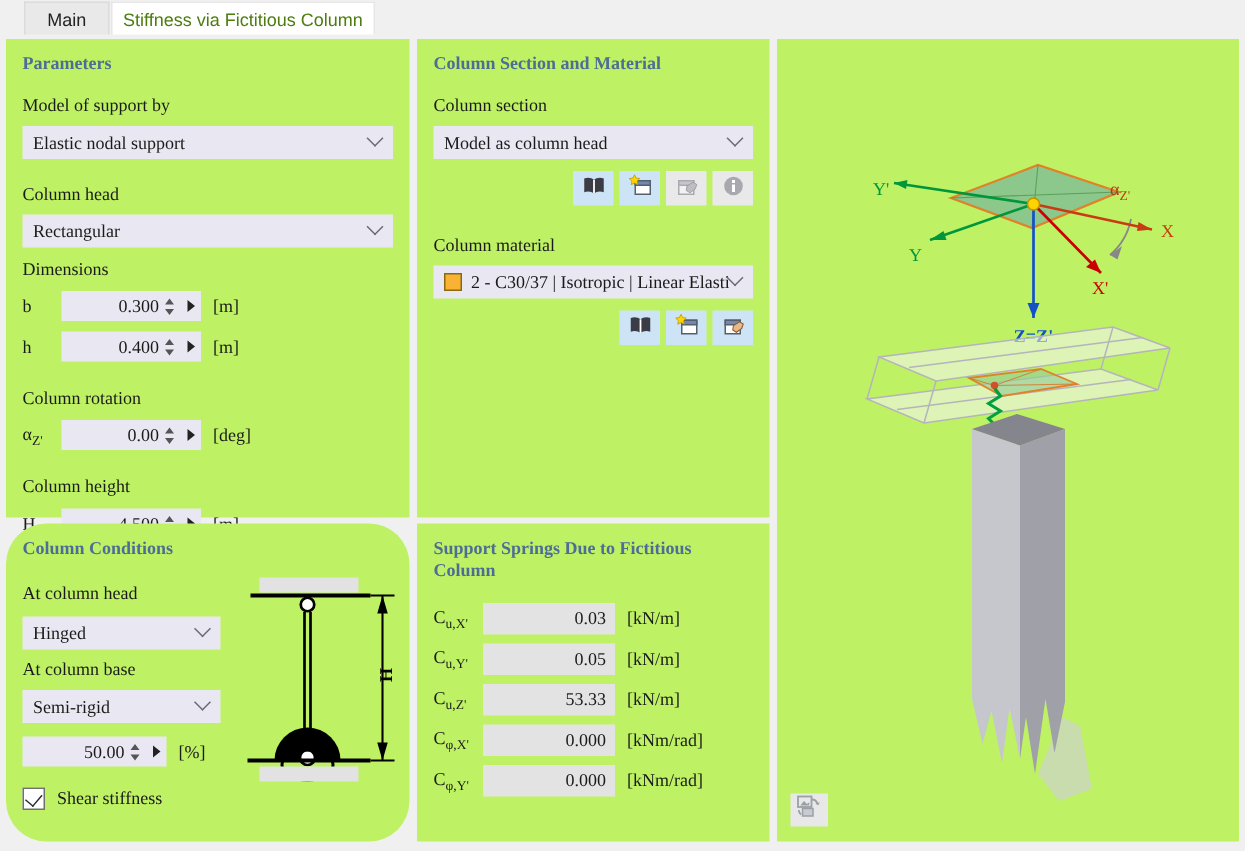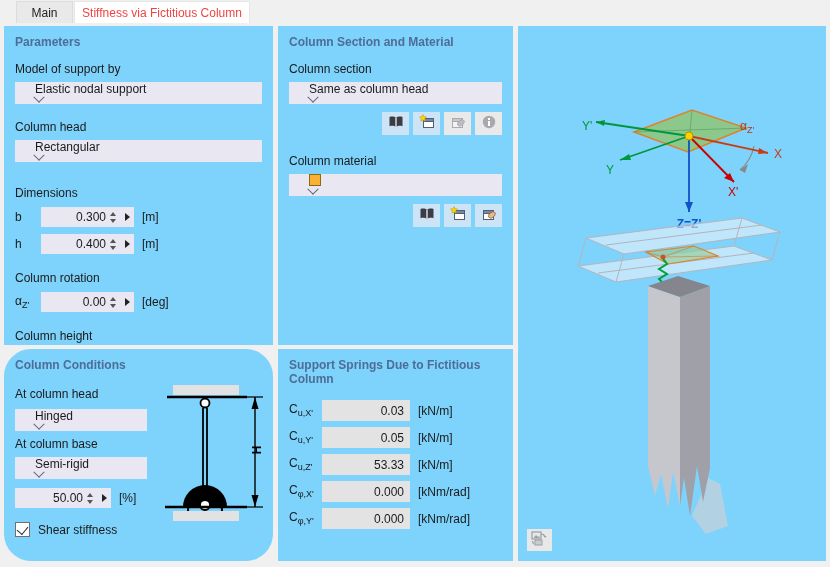--- a/index.html
+++ b/index.html
@@ -5,33 +5,33 @@
   * { margin:0; padding:0; box-sizing:border-box; }
   html,body { width:830px; height:567px; overflow:hidden; }
   body {
     font-family:"Liberation Sans","DejaVu Sans",sans-serif;
     font-size:12px; color:#1a1a1a; background:#f0f0f0; position:relative;
   }
   
   .tabbar { position:absolute; left:14px; top:0; width:830px; height:23px; background:#f0f0f0; }
   .tab { position:absolute; top:1px; height:22px; line-height:22px; text-align:center; cursor:default; }
   .tab.inactive { left:2px; width:57px; background:#e9e9e9; border:1px solid #dcdcdc; border-bottom:none; color:#222; }
-  .tab.active { left:60px; width:176px; background:#ffffff; color:#ef4444; border:1px solid #e6e6e6; border-bottom:none; }
-  
-  .panel { position:absolute; background:#7dd3fc; padding:9px 11px; }
+  .tab.active { left:60px; width:176px; background:#ffffff; color:#4d7c0f; border:1px solid #e6e6e6; border-bottom:none; }
+  
+  .panel { position:absolute; background:#bef264; padding:9px 11px;font-family:Liberation Serif, serif; }
   .p-params   { left:4px;   top:26px;  width:269px; height:319px; }
   .p-cond     { left:4px;   top:349px; width:269px; height:212px;border-radius:27px; }
   .p-section  { left:278px; top:26px;  width:235px; height:319px; }
   .p-springs  { left:278px; top:349px; width:235px; height:212px; }
   .p-graphic  { left:518px; top:26px;  width:308px; height:535px; }
   .ptitle { color:#4e6d96; font-weight:bold; }
   .lbl { margin-top:13px; }
   
-  .select { margin-top:6px; height:22px; background:#e9e8f2; display:flex; 
-            padding:0 8px 0 20px; position:relative; cursor:default;flex-direction:column; }
+  .select { margin-top:6px; height:22px; background:#e9e8f2; display:flex; align-items:center;
+            padding:0 8px 0 7px; position:relative; cursor:default; }
   .select .stext { flex:1; white-space:nowrap; overflow:hidden; }
   .chev { width:8px; height:8px; border-right:1.4px solid #6a6a77; border-bottom:1.4px solid #6a6a77;
           transform:rotate(45deg) translate(-2px,-2px); flex:0 0 8px; }
   .swatch { width:12px; height:12px; margin-right:6px; border:1px solid #8a6a10; flex:0 0 12px; }
   
   .frow { display:flex; align-items:center; margin-top:7px; }
   .fsym { width:26px; }
   .spin { width:93px; height:20px; background:#e9e8f2; display:flex; align-items:center; padding:0 4px 0 6px; }
   .spin .val { flex:1; text-align:right; padding-right:4px; }
   .spinbtns { display:flex; flex-direction:column; justify-content:center; gap:3px; width:10px; }
@@ -77,21 +77,21 @@
     <span class="stext">Elastic nodal support</span>
     <span class="chev"></span>
   </div>
 
   <div class="lbl" style="margin-top:16px">Column head</div>
   <div class="select">
     <span class="stext">Rectangular</span>
     <span class="chev"></span>
   </div>
 
-  <div class="lbl" style="margin-top:24px">Dimensions</div>
+  <div class="lbl" style="margin-top:7px">Dimensions</div>
   <div class="frow">
     <span class="fsym">b</span>
     <div class="spin">
       <span class="val">0.300</span>
       <span class="spinbtns">
           <span class="tri-up"></span>
           <span class="tri-dn"></span>
         </span>
       <span class="tri-rt"></span>
     </div>
@@ -137,21 +137,21 @@
     </div>
     <span class="unit">[m]</span>
   </div>
 </div>
 
 <div class="panel p-section">
   <div class="ptitle">Column Section and Material</div>
 
   <div class="lbl">Column section</div>
   <div class="select">
-    <span class="stext">Same as column head</span>
+    <span class="stext">Model as column head</span>
     <span class="chev"></span>
   </div>
 
   <div class="iconrow">
     <div class="icon-btn">
       <span>
         <svg width="16" height="16" viewBox="0 0 16 16">
             <path d="M1.5 3C4 2 6.5 2.6 8 3.8 9.5 2.6 12 2 14.5 3v9.2c-2.5-1-5-0.4-6.5 0.8-1.5-1.2-4-1.8-6.5-0.8z" fill="#3c3c46"></path>
             <line x1="8" y1="3.8" x2="8" y2="13" stroke="#fff" stroke-width="1.2"></line>
           </svg>

